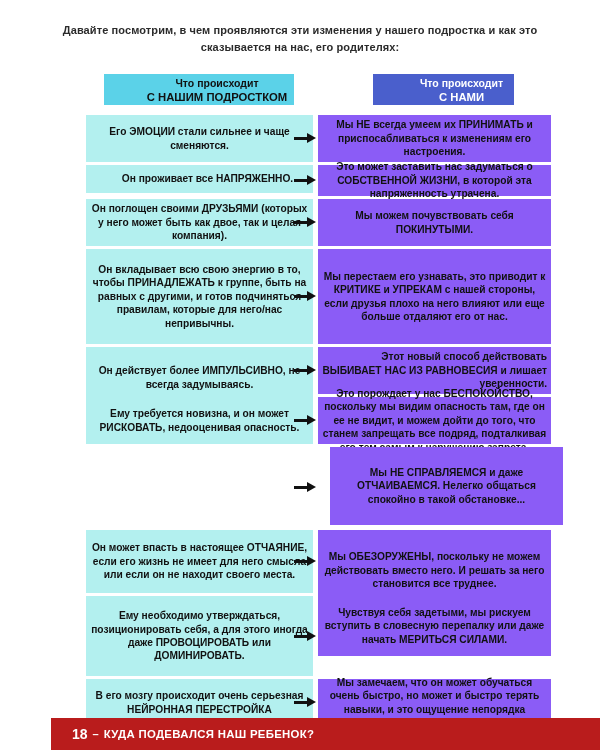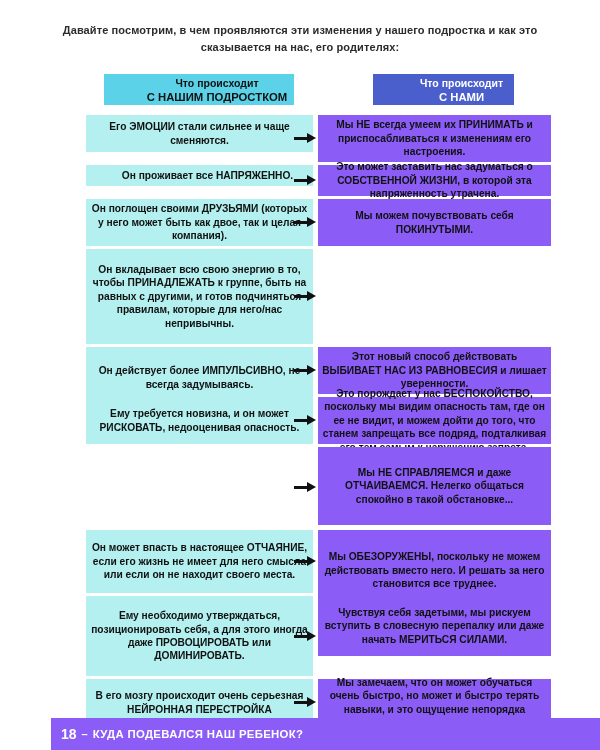--- a/index.html
+++ b/index.html
@@ -133,25 +133,25 @@
     border-left: 9px solid #111111;
   }
 
   
   #footer-bar {
     position: absolute;
     left: 51px;
     top: 718px;
     width: 549px;
     height: 32px;
-    background: #8b5cf6;
+    background: #b91c1c;
     display: flex;
     align-items: center;
     box-sizing: border-box;
-    padding-left: 10px;
+    padding-left: 21px;
   }
   #footer-bar .page-num {
     color: #ffffff;
     font-weight: bold;
     font-size: 14px;
     margin-right: 5px;
   }
   #footer-bar .dash {
     color: #ffffff;
     font-weight: bold;
@@ -177,33 +177,33 @@
     <span class="line2">С НАШИМ ПОДРОСТКОМ</span>
   </div>
 
   <div class="col-header" id="header-us">
     <span class="line1">Что происходит</span>
     <span class="line2">С НАМИ</span>
   </div>
 
   <div class="grid" id="grid">
       <div class="row" style="position: absolute; top: 0px; left: 0px; width: 600px; height: 47px;">
-        <div class="cell cell-left" style="height: 37px;">
+        <div class="cell cell-left" style="height: 47px;">
           <span>Его ЭМОЦИИ стали сильнее и чаще сменяются.</span>
         </div>
         <div class="arrow" style="top: 18px;">
           <div class="shaft"></div>
           <div class="head"></div>
         </div>
         <div class="cell cell-right" style="height: 47px;">
           <span>Мы НЕ всегда умеем их ПРИНИМАТЬ и приспосабливаться к изменениям его настроения.</span>
         </div>
       </div>
       <div class="row" style="position: absolute; top: 50px; left: 0px; width: 600px; height: 31px;">
-        <div class="cell cell-left" style="height: 21px; padding-left: 20px;">
+        <div class="cell cell-left" style="height: 28px; padding-left: 20px;">
           <span>Он проживает все НАПРЯЖЕННО.</span>
         </div>
         <div class="arrow" style="top: 10px;">
           <div class="shaft"></div>
           <div class="head"></div>
         </div>
         <div class="cell cell-right" style="height: 31px;">
           <span>Это может заставить нас задуматься о СОБСТВЕННОЙ ЖИЗНИ, в которой эта напряженность утрачена.</span>
         </div>
       </div>
@@ -220,51 +220,54 @@
         </div>
       </div>
       <div class="row" style="position: absolute; top: 134px; left: 0px; width: 600px; height: 95px;">
         <div class="cell cell-left" style="height: 95px;">
           <span>Он вкладывает всю свою энергию в то, чтобы ПРИНАДЛЕЖАТЬ к группе, быть на равных с другими, и готов подчиняться правилам, которые для него/нас непривычны.</span>
         </div>
         <div class="arrow" style="top: 42px;">
           <div class="shaft"></div>
           <div class="head"></div>
         </div>
+        <div class="cell cell-right" style="height: 95px;">
+          <span>Мы перестаем его узнавать, это приводит к КРИТИКЕ и УПРЕКАМ с нашей стороны, если друзья плохо на него влияют или еще больше отдаляют его от нас.</span>
+        </div>
       </div>
       <div class="row" style="position: absolute; top: 232px; left: 0px; width: 600px; height: 47px;">
         <div class="cell cell-left" style="height: 61px;">
           <span>Он действует более ИМПУЛЬСИВНО, не всегда задумываясь.</span>
         </div>
         <div class="arrow" style="top: 18px;">
           <div class="shaft"></div>
           <div class="head"></div>
         </div>
-        <div class="cell cell-right" style="height: 47px;">
+        <div class="cell cell-right" style="height: 47px; text-align: right;">
           <span>Этот новый способ действовать ВЫБИВАЕТ НАС ИЗ РАВНОВЕСИЯ и лишает уверенности.</span>
         </div>
       </div>
       <div class="row" style="position: absolute; top: 282px; left: 0px; width: 600px; height: 47px;">
         <div class="cell cell-left" style="height: 47px;">
           <span>Ему требуется новизна, и он может РИСКОВАТЬ, недооценивая опасность.</span>
         </div>
         <div class="arrow" style="top: 18px;">
           <div class="shaft"></div>
           <div class="head"></div>
         </div>
         <div class="cell cell-right" style="height: 47px;">
           <span>Это порождает у нас БЕСПОКОЙСТВО, поскольку мы видим опасность там, где он ее не видит, и можем дойти до того, что станем запрещать все подряд, подталкивая его тем самым к нарушению запрета.</span>
         </div>
       </div>
       <div class="row" style="position: absolute; top: 332px; left: 0px; width: 600px; height: 80px;">
         <div class="arrow" style="top: 35px;">
           <div class="shaft"></div>
           <div class="head"></div>
         </div>
-        <div class="cell cell-right" style="height: 78px;">
+        <div class="cell cell-right" style="height: 78px; margin-left: 12px;">
           <span>Мы НЕ СПРАВЛЯЕМСЯ и даже ОТЧАИВАЕМСЯ. Нелегко общаться спокойно в такой обстановке...</span>
         </div>
       </div>
       <div class="row" style="position: absolute; top: 415px; left: 0px; width: 600px; height: 63px;">
         <div class="cell cell-left" style="height: 63px;">
           <span>Он может впасть в настоящее ОТЧАЯНИЕ, если его жизнь не имеет для него смысла или если он не находит своего места.</span>
         </div>
         <div class="arrow" style="top: 26px;">
           <div class="shaft"></div>
           <div class="head"></div>

